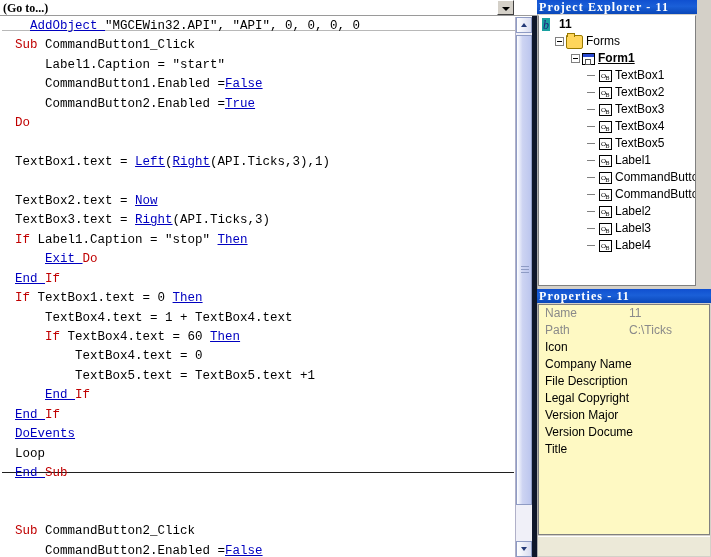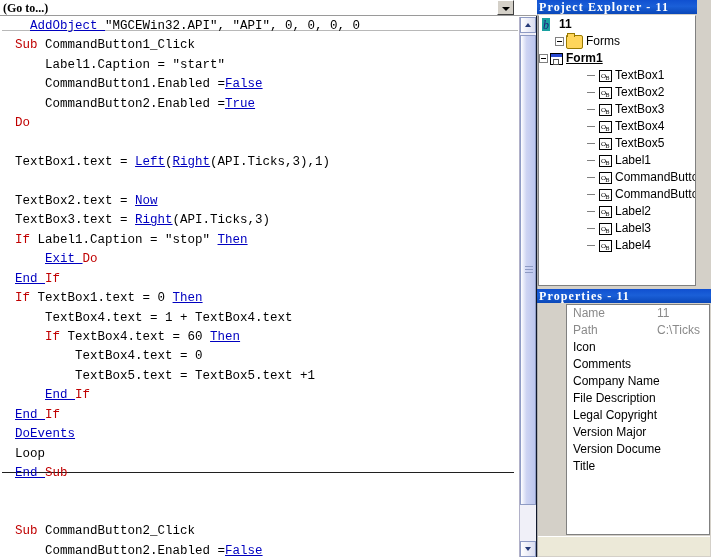--- a/index.html
+++ b/index.html
@@ -9,21 +9,21 @@
     font-family:"Liberation Sans", sans-serif;
     font-size:12px;
     -webkit-font-smoothing:none;
   }
   #app{position:relative;width:711px;height:557px;}
 
   
   #code-pane{
     position:absolute;left:0;top:0;width:537px;height:557px;
     background:#ffffff;
-    border-right:1px solid #0f172a;
+    border-right:5px solid #0f172a;
     box-sizing:border-box;
   }
   #goto-bar{
     position:absolute;left:0;top:0;width:537px;height:16px;
     background:#ffffff;
     border-bottom:1px solid #9a9a9a;
     box-sizing:border-box;
   }
   #goto-label{
     position:absolute;left:3px;top:1px;
@@ -131,25 +131,24 @@
     border-top:1px solid #ffffff;
     overflow:hidden;
     box-sizing:border-box;
   }
   #props-panel{
     position:absolute;left:0;top:289px;width:174px;height:268px;
     box-sizing:border-box;
   }
   #props-body{
     position:absolute;left:1px;top:15px;right:1px;bottom:22px;
-    background:#ffffff;
+    background:#fef9c3;
     border:1px solid #808080;
     overflow:hidden;
     box-sizing:border-box;
-    margin-left:28px;
   }
 
   
   .tree{position:relative;font-size:12px;color:#000;}
   .tnode{
     position:relative;height:17px;line-height:17px;
     white-space:nowrap;
   }
   .tnode .lbl{
     font-family:"Liberation Sans",sans-serif;font-size:12px;
@@ -254,21 +253,21 @@
 
     <div id="proj-panel">
       <div class="panel-title">Project Explorer - 11</div>
       <div id="proj-body">
         <div class="tree" id="tree">
             <div class="tnode" style="padding-left: 3px;"><span style="display: inline-block; width: 0px;"></span><span class="ico ico-root"><svg width="14" height="13" viewBox="0 0 14 13">
                   <rect x="0" y="0" width="8" height="13" fill="#19a0a0"></rect>
                   <text x="1" y="11" font-family="Liberation Serif, serif" font-size="12" font-style="italic" fill="#202080">b</text>
                 </svg></span><span class="lbl bold">11</span></div>
             <div class="tnode" style="padding-left: 16px;"><span class="expander"></span><span class="ico ico-folder"></span><span class="lbl">Forms</span></div>
-            <div class="tnode" style=" text-decoration: underline;"><span class="expander"></span><span class="ico ico-form"></span><span class="lbl bold">Form1</span></div>
+            <div class="tnode" style="padding-left: 32px; text-decoration: underline;"><span class="expander"></span><span class="ico ico-form"></span><span class="lbl bold">Form1</span></div>
             <div class="tnode" style="padding-left: 48px;"><span style="display: inline-block; width: 12px;"><span style="display:inline-block;width:8px;height:1px;background:#808080;vertical-align:middle;"></span></span><span class="ico ico-obj"><span class="oo">O<sub style="font-size:6px">B</sub></span></span><span class="lbl">TextBox1</span></div>
             <div class="tnode" style="padding-left: 48px;"><span style="display: inline-block; width: 12px;"><span style="display:inline-block;width:8px;height:1px;background:#808080;vertical-align:middle;"></span></span><span class="ico ico-obj"><span class="oo">O<sub style="font-size:6px">B</sub></span></span><span class="lbl">TextBox2</span></div>
             <div class="tnode" style="padding-left: 48px;"><span style="display: inline-block; width: 12px;"><span style="display:inline-block;width:8px;height:1px;background:#808080;vertical-align:middle;"></span></span><span class="ico ico-obj"><span class="oo">O<sub style="font-size:6px">B</sub></span></span><span class="lbl">TextBox3</span></div>
             <div class="tnode" style="padding-left: 48px;"><span style="display: inline-block; width: 12px;"><span style="display:inline-block;width:8px;height:1px;background:#808080;vertical-align:middle;"></span></span><span class="ico ico-obj"><span class="oo">O<sub style="font-size:6px">B</sub></span></span><span class="lbl">TextBox4</span></div>
             <div class="tnode" style="padding-left: 48px;"><span style="display: inline-block; width: 12px;"><span style="display:inline-block;width:8px;height:1px;background:#808080;vertical-align:middle;"></span></span><span class="ico ico-obj"><span class="oo">O<sub style="font-size:6px">B</sub></span></span><span class="lbl">TextBox5</span></div>
             <div class="tnode" style="padding-left: 48px;"><span style="display: inline-block; width: 12px;"><span style="display:inline-block;width:8px;height:1px;background:#808080;vertical-align:middle;"></span></span><span class="ico ico-obj"><span class="oo">O<sub style="font-size:6px">B</sub></span></span><span class="lbl">Label1</span></div>
             <div class="tnode" style="padding-left: 48px;"><span style="display: inline-block; width: 12px;"><span style="display:inline-block;width:8px;height:1px;background:#808080;vertical-align:middle;"></span></span><span class="ico ico-obj"><span class="oo">O<sub style="font-size:6px">B</sub></span></span><span class="lbl">CommandButton1</span></div>
             <div class="tnode" style="padding-left: 48px;"><span style="display: inline-block; width: 12px;"><span style="display:inline-block;width:8px;height:1px;background:#808080;vertical-align:middle;"></span></span><span class="ico ico-obj"><span class="oo">O<sub style="font-size:6px">B</sub></span></span><span class="lbl">CommandButton2</span></div>
             <div class="tnode" style="padding-left: 48px;"><span style="display: inline-block; width: 12px;"><span style="display:inline-block;width:8px;height:1px;background:#808080;vertical-align:middle;"></span></span><span class="ico ico-obj"><span class="oo">O<sub style="font-size:6px">B</sub></span></span><span class="lbl">Label2</span></div>
             <div class="tnode" style="padding-left: 48px;"><span style="display: inline-block; width: 12px;"><span style="display:inline-block;width:8px;height:1px;background:#808080;vertical-align:middle;"></span></span><span class="ico ico-obj"><span class="oo">O<sub style="font-size:6px">B</sub></span></span><span class="lbl">Label3</span></div>
@@ -286,24 +285,20 @@
           </div>
           <div class="prow">
             <span class="pname gray">Path</span>
             <span class="pval gray">C:\Ticks</span>
           </div>
           <div class="prow">
             <span class="pname blk">Icon</span>
             <span class="pval blk"></span>
           </div>
           <div class="prow">
-            <span class="pname blk">Comments</span>
-            <span class="pval blk"></span>
-          </div>
-          <div class="prow">
             <span class="pname blk">Company Name</span>
             <span class="pval blk"></span>
           </div>
           <div class="prow">
             <span class="pname blk">File Description</span>
             <span class="pval blk"></span>
           </div>
           <div class="prow">
             <span class="pname blk">Legal Copyright</span>
             <span class="pval blk"></span>

